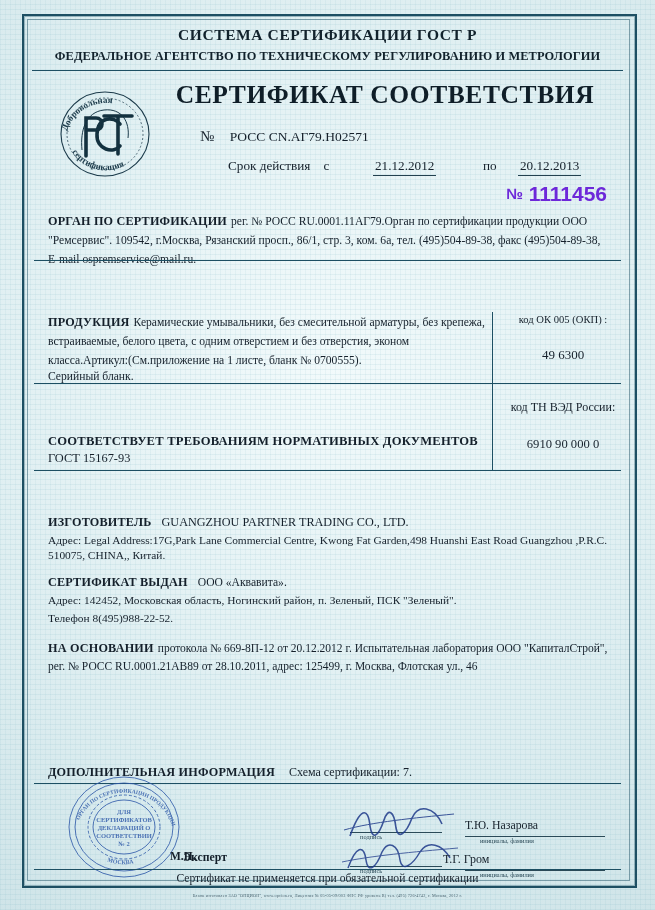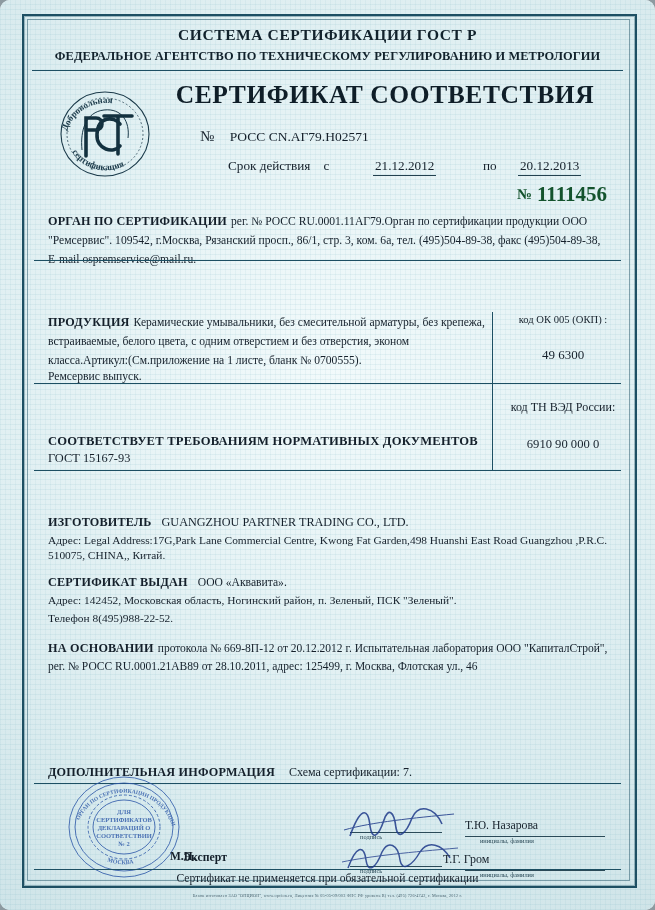--- a/index.html
+++ b/index.html
@@ -8,21 +8,20 @@
     background: #8d9aa0;
   }
   .page {
     position: relative;
     width: 655px;
     height: 910px;
     background: #e8f2f4;
     overflow: hidden;
     font-family: "Liberation Serif", serif;
     color: #15202b;
-    border-radius: 10px;
   }
   
   .bg-tex {
     position: absolute;
     inset: 0;
     background:
       repeating-linear-gradient(0deg, rgba(120,180,195,0.13) 0px, rgba(120,180,195,0.13) 1px, transparent 1px, transparent 5px),
       repeating-linear-gradient(90deg, rgba(120,180,195,0.10) 0px, rgba(120,180,195,0.10) 1px, transparent 1px, transparent 5px),
       radial-gradient(circle at 50% 40%, #f2fafb 0%, #dbecef 70%, #cfe4e8 100%);
     pointer-events: none;
@@ -89,22 +88,22 @@
     position: absolute; left: 228px; top: 158px;
     font-size: 13.2px;
   }
   .valid-row .d1 { position: absolute; left: 145px; top: 0; }
   .valid-row .po { position: absolute; left: 255px; top: 0; }
   .valid-row .d2 { position: absolute; left: 290px; top: 0; }
   .underline-d { border-bottom: 1px solid #23414f; padding: 0 2px 1px 2px; }
 
   .serial {
     position: absolute; right: 48px; top: 182px;
-    font-size: 21px; font-weight: bold; color: #14532d;
-    font-family: Liberation Serif, serif;
+    font-size: 21px; font-weight: bold; color: #6d28d9;
+    font-family: Liberation Sans, sans-serif;
   }
   .serial .hash { font-size: 15px; vertical-align: 2px; }
 
   .sec-label { font-weight: bold; font-size: 12.2px; letter-spacing: 0.2px; margin-top: 44px; }
   .body-txt { font-size: 11.6px; line-height: 1.28; }
 
   .organ {
     position: absolute; left: 48px; top: 211px; width: 560px;
   }
   .rule-1 { position: absolute; left: 34px; right: 34px; top: 260px; border-bottom: 1px solid #1d4f63; }
@@ -243,21 +242,21 @@
 
     <div class="organ">
       <span class="sec-label">ОРГАН ПО СЕРТИФИКАЦИИ</span>
       <span class="body-txt">рег. № РОСС RU.0001.11АГ79.Орган по сертификации продукции ООО "Ремсервис". 109542, г.Москва, Рязанский просп., 86/1, стр. 3, ком. 6а, тел. (495)504-89-38, факс (495)504-89-38, E-mail ospremservice@mail.ru.</span>
     </div>
     <div class="rule-1"></div>
 
     <div class="product">
       <span class="sec-label">ПРОДУКЦИЯ</span>
       <span class="body-txt p-body">Керамические умывальники, без смесительной арматуры, без крепежа, встраиваемые, белого цвета, с одним отверстием и без отверстия, эконом класса.Артикул:(См.приложение на 1 листе, бланк № 0700555).</span>
-      <div class="body-txt" style="margin-top:2px">Ремсервис выпуск.</div>
+      <div class="body-txt" style="margin-top:2px">Серийный бланк.</div>
     </div>
 
     <div class="vline"></div>
     <div class="okp">
       <div class="k">код ОК 005 (ОКП) :</div>
       <div class="v">49 6300</div>
     </div>
     <div class="tnved">
       <div class="k">код ТН ВЭД России:</div>
       <div class="v">6910 90 000 0</div>

